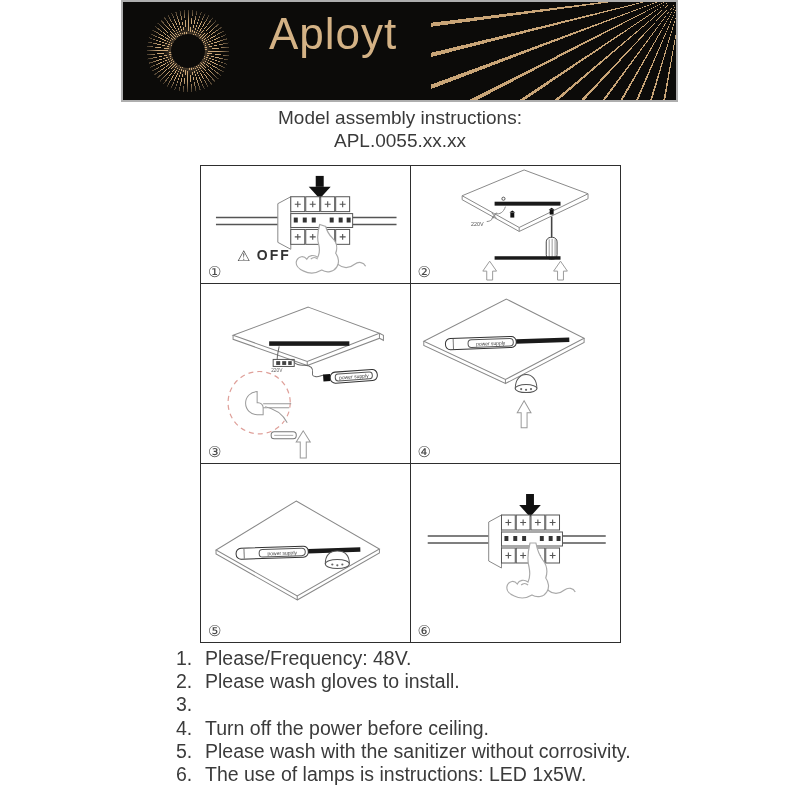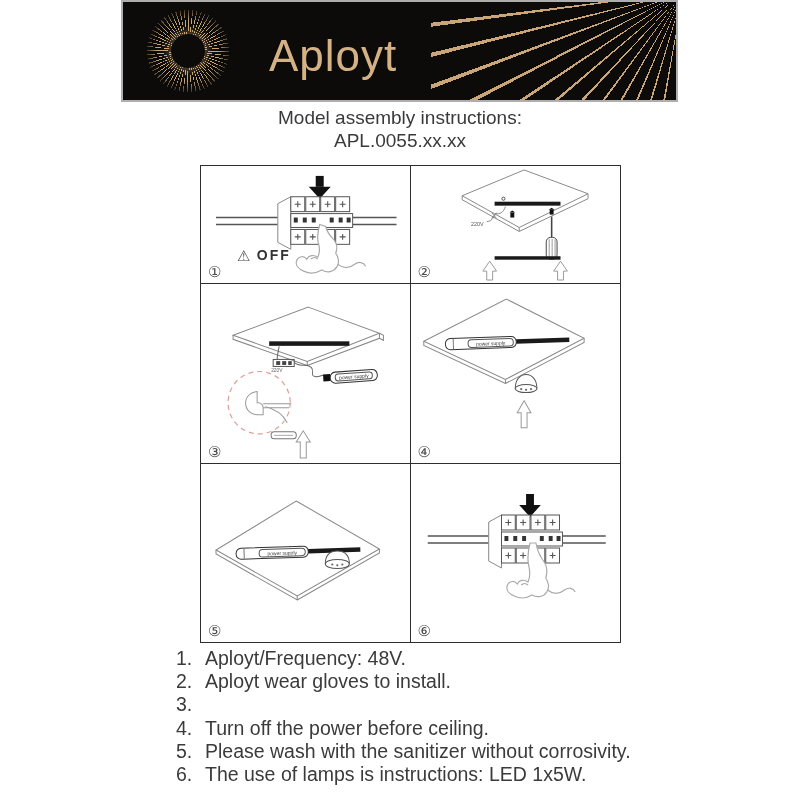--- a/index.html
+++ b/index.html
@@ -7,21 +7,21 @@
 
   
   .banner { position:absolute; left:121px; top:0; width:553px; height:98px;
             background:#0c0b09; border:2px solid #aeaeae; overflow:hidden; }
   .burst { position:absolute; left:24px; top:8px; width:82px; height:82px; border-radius:50%;
            background: repeating-conic-gradient(#c9a577 0deg 1.4deg, rgba(0,0,0,0) 1.4deg 6deg); }
   .burst::before { content:""; position:absolute; inset:0; border-radius:50%;
            background: radial-gradient(circle, rgba(12,11,9,0) 0 52%, #0c0b09 78%); }
   .burst::after { content:""; position:absolute; inset:24px; background:#0c0b09; border-radius:50%;
            box-shadow: 0 0 8px 3px rgba(201,165,119,0.45); }
-  .brand { position:absolute; left:146px; top:28px; font-size:44px; line-height:52px;
+  .brand { position:absolute; left:146px; top:6px; font-size:44px; line-height:52px;
            color:#d4b285; letter-spacing:1px; font-weight:normal; }
   .rays { position:absolute; right:0; top:0; width:245px; height:98px;
           background: repeating-conic-gradient(from 150deg at 103% -10%, #c9a577 0deg 0.9deg, rgba(0,0,0,0) 0.9deg 6.6deg); }
 
   
   .title-block { position:absolute; left:0; top:106px; width:800px; text-align:center;
                  font-size:19px; line-height:23px; color:#3a3a3a; }
   .models { display:flex; justify-content:center; gap:12px; }
 
   
@@ -283,25 +283,25 @@
         </g>
       </g>
     </svg>
     <span class="panel-num">⑥</span>
   </div>
 </div>
 
 <div class="list">
   <div class="row">
     <span class="num">1.</span>
-    <span>Aployt/Frequency: 48V.</span>
+    <span>Please/Frequency: 48V.</span>
   </div>
   <div class="row">
     <span class="num">2.</span>
-    <span>Aployt wear gloves to install.</span>
+    <span>Please wash gloves to install.</span>
   </div>
   <div class="row">
     <span class="num">3.</span>
   </div>
   <div class="row">
     <span class="num">4.</span>
     <span>Turn off the power before ceiling.</span>
   </div>
   <div class="row">
     <span class="num">5.</span>

